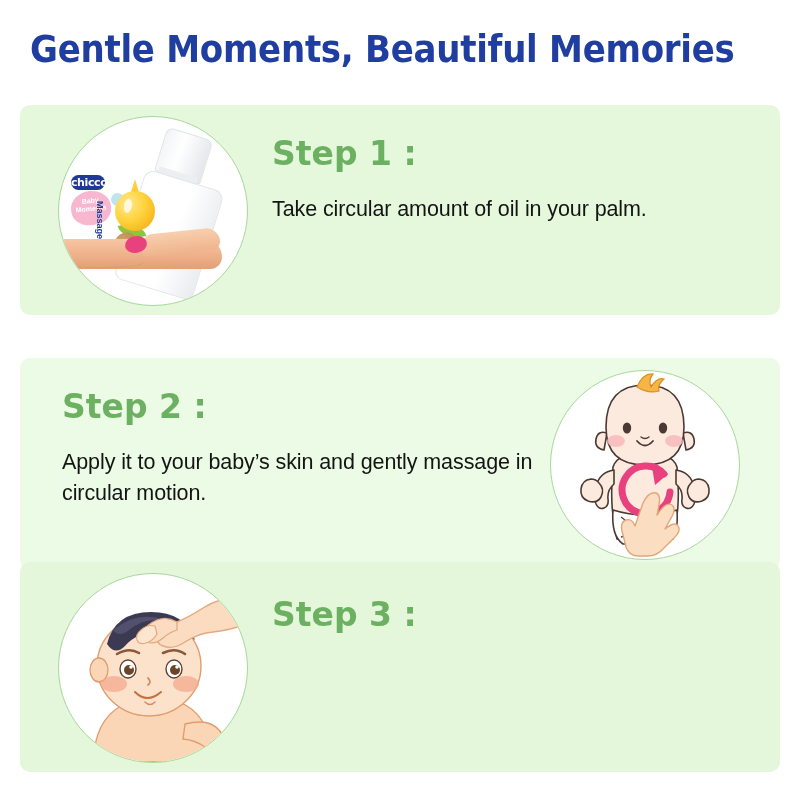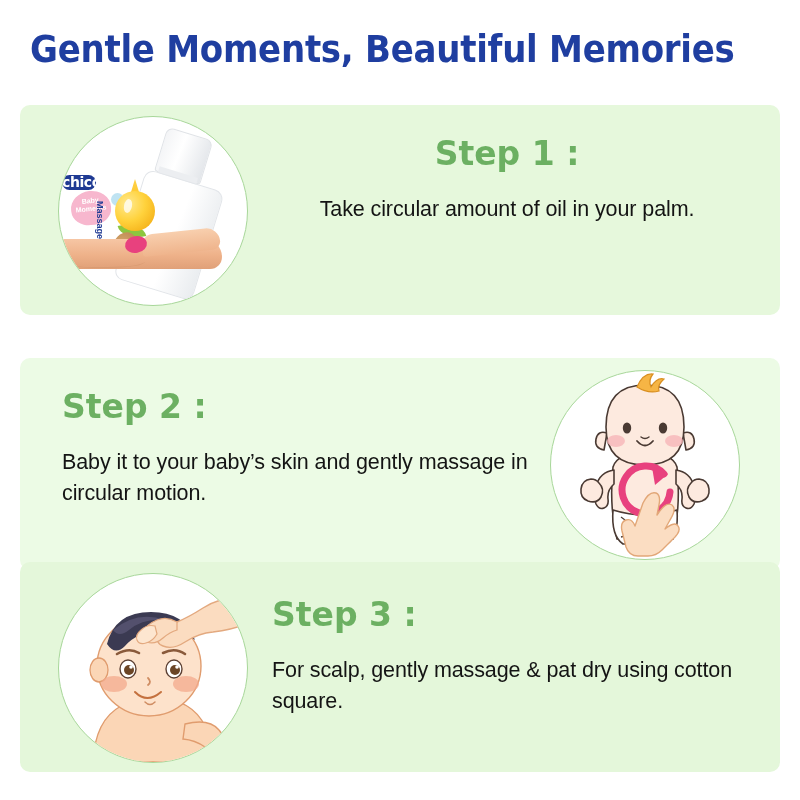--- a/index.html
+++ b/index.html
@@ -51,21 +51,21 @@
     background: #ffffff;
     border: 1.5px solid #a8d79a;
     overflow: hidden;
   }
   #illus-1 { left: 38px;  top: 11px; }
   #illus-2 { right: 40px; top: 12px; }
   #illus-3 { left: 38px;  top: 11px; }
 
   
   .step-text { position: absolute; }
-  #text-1 { left: 252px; top: 32px;  width: 470px; text-align: center; }
+  #text-1 { left: 252px; top: 32px;  width: 470px; }
   #text-2 { left: 42px;  top: 32px;  width: 480px; }
   #text-3 { left: 252px; top: 36px;  width: 480px; }
 
   .step-heading {
     font-family: "DejaVu Sans", sans-serif;
     font-size: 33px;
     font-weight: bold;
     color: #6cb062;
     letter-spacing: 0px;
     margin: 0 0 24px 0;
@@ -170,27 +170,27 @@
   .s1-bottle .body {
     position: absolute;
     left: 2px; top: 46px;
     width: 80px; height: 112px;
     background: linear-gradient(95deg, #ffffff 0%, #ffffff 55%, #e9ecef 100%);
     border: 1px solid #e2e5e9;
     border-radius: 10px 10px 9px 9px;
   }
   .s1-logo {
     position: absolute;
-    left: 3px; top: 58px;
+    left: 12px; top: 58px;
     width: 34px; height: 15px;
     background: #1f3a93;
     border-radius: 8px;
     color: #fff;
     font-family: "DejaVu Sans", sans-serif;
-    font-size: 14px;
+    font-size: 11px;
     font-weight: bold;
     text-align: center;
     line-height: 15px;
     letter-spacing: -0.4px;
   }
   .s1-heart {
     position: absolute;
     left: 12px; top: 74px;
     width: 40px; height: 34px;
     background: #f7b7ce;
@@ -291,21 +291,21 @@
   <div class="step-text" id="text-1">
     <p class="step-heading">Step 1 :</p>
     <p class="step-body">Take circular amount of oil in your palm.</p>
   </div>
 </section>
 
 <section class="panel" id="panel-step-2">
 
   <div class="step-text" id="text-2">
     <p class="step-heading">Step 2 :</p>
-    <p class="step-body">Baby it to your baby’s skin and gently massage in circular motion.</p>
+    <p class="step-body">Apply it to your baby’s skin and gently massage in circular motion.</p>
   </div>
 
   <div class="illus" id="illus-2">
     <svg class="s2" viewBox="0 0 188 188">
       <g fill="#fdeadf" stroke="#4a3a33" stroke-width="1.6" stroke-linecap="round" stroke-linejoin="round">
 
         <path d="M62 96 q-4 40 4 72 h56 q8 -32 4 -72 q-4 -14 -32 -14 q-28 0 -32 14 z"></path>
 
         <path d="M63 99 q-14 2 -18 16 q-3 11 0 18 q3 6 8 4 q5 -2 4 -9 q-1 -9 6 -15 z"></path>
 
@@ -381,15 +381,14 @@
       <g>
         <path d="M188 24 q-26 -2 -44 10 q-14 9 -26 14 q-12 5 -18 14 q-4 7 4 10 q10 4 22 -4 q14 -9 28 -10 q18 -2 34 -8 z" fill="#fbdcc0" stroke="#e3a97f" stroke-width="1.4"></path>
         <path d="M118 48 q-10 -6 -20 -2 q-10 4 -14 12 q-3 7 4 10 q8 3 16 -4 q7 -6 14 -8 z" fill="#fbdcc0" stroke="#e3a97f" stroke-width="1.3"></path>
         <path d="M96 52 q-8 -2 -14 4 q-6 5 -4 10 q2 5 9 3 q7 -2 11 -9 z" fill="#fde6d0" stroke="#e3a97f" stroke-width="1.2"></path>
       </g>
     </svg>
   </div>
 
   <div class="step-text" id="text-3">
     <p class="step-heading">Step 3 :</p>
-    <p class="step-body">For scalp, gently massage &amp; pat dry using cotton square.</p>
   </div>
 </section>
 
 </body></html>

